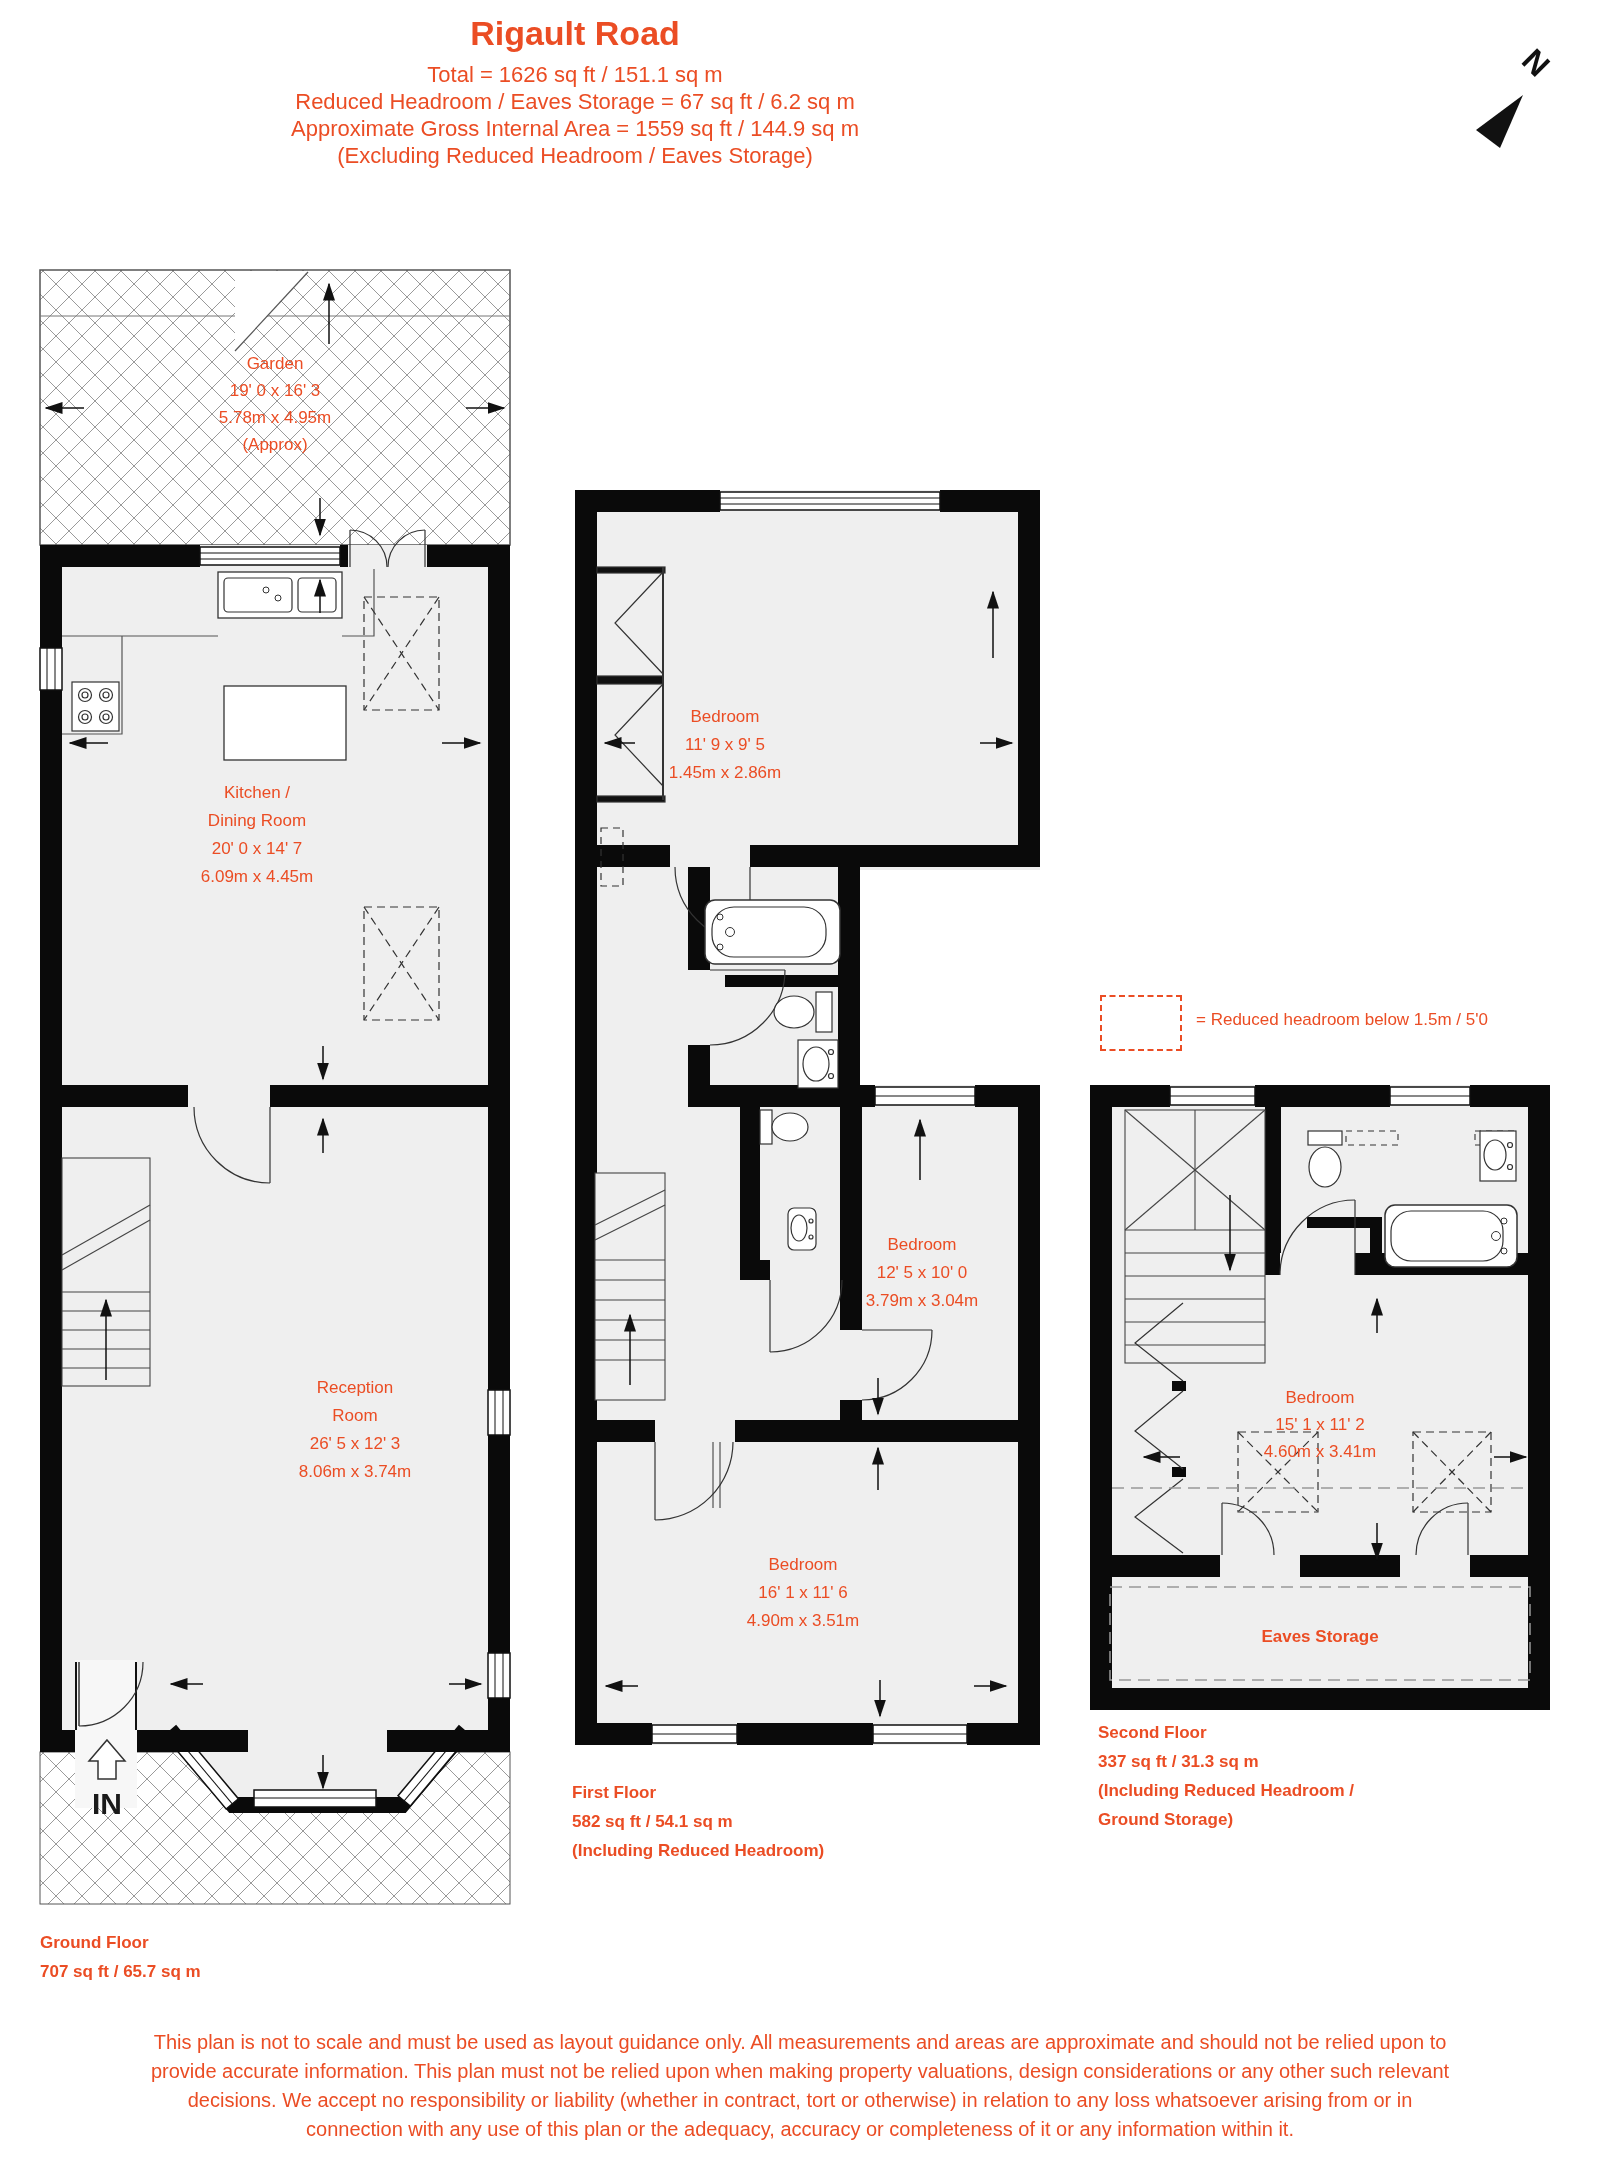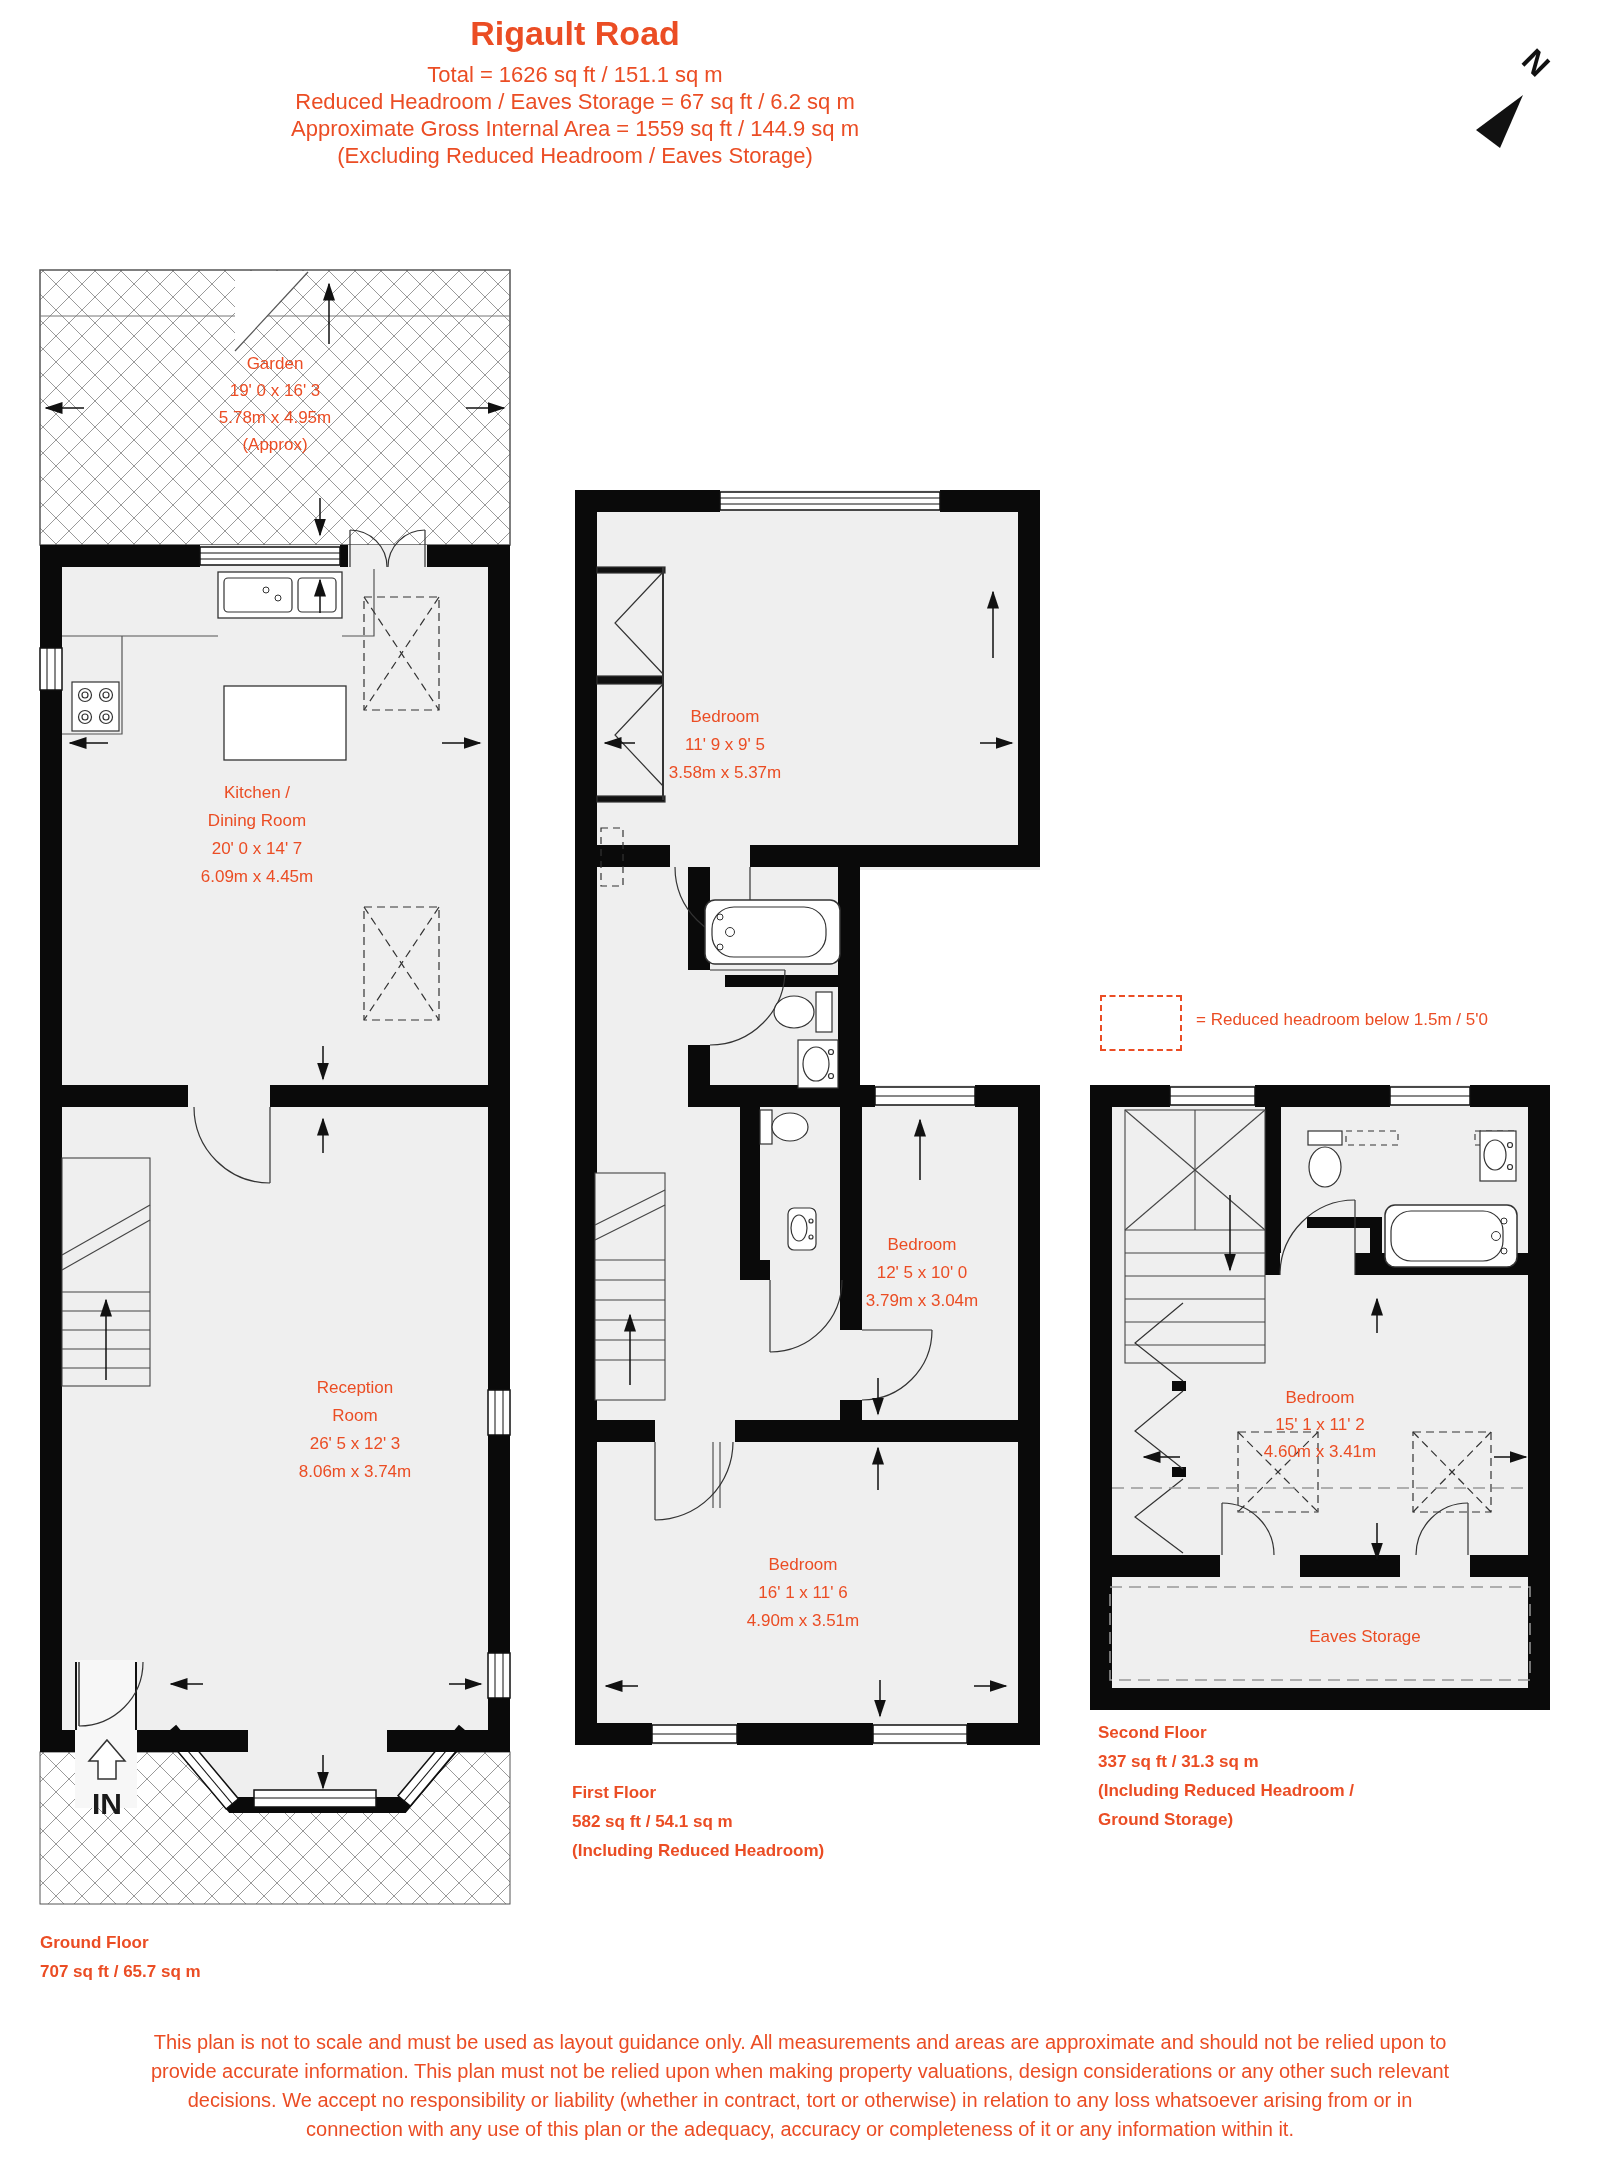--- a/index.html
+++ b/index.html
@@ -458,21 +458,21 @@
   <div class="in-label" style="left:77px; top:1787px; width:60px;">IN</div>
 
   <div class="floor-lbl" style="left:40px; top:1928px;">
     <div>Ground Floor</div>
     <div>707 sq ft / 65.7 sq m</div>
   </div>
 
   <div class="lbl lh28" style="left:605px; top:703px; width:240px;">
     <div>Bedroom</div>
     <div>11' 9 x 9' 5</div>
-    <div>3.58m x 5.37m</div>
+    <div>1.45m x 2.86m</div>
   </div>
 
   <div class="lbl lh28" style="left:802px; top:1231px; width:240px;">
     <div>Bedroom</div>
     <div>12' 5 x 10' 0</div>
     <div>3.79m x 3.04m</div>
   </div>
 
   <div class="lbl lh28" style="left:683px; top:1551px; width:240px;">
     <div>Bedroom</div>
@@ -485,21 +485,21 @@
     <div>582 sq ft / 54.1 sq m</div>
     <div>(Including Reduced Headroom)</div>
   </div>
 
   <div class="lbl" style="left:1200px; top:1384px; width:240px;">
     <div>Bedroom</div>
     <div>15' 1 x 11' 2</div>
     <div>4.60m x 3.41m</div>
   </div>
 
-  <div class="lbl" style="left:1245px; top:1623px; width:240px;">Eaves Storage</div>
+  <div class="lbl" style="left:1200px; top:1623px; width:240px;font-weight:bold;">Eaves Storage</div>
 
   <div class="floor-lbl" style="left:1098px; top:1718px;">
     <div>Second Floor</div>
     <div>337 sq ft / 31.3 sq m</div>
     <div>(Including Reduced Headroom /</div>
     <div>Ground Storage)</div>
   </div>
 
   <div class="legend-box"></div>
   <div class="legend-text">= Reduced headroom below 1.5m / 5'0</div>

